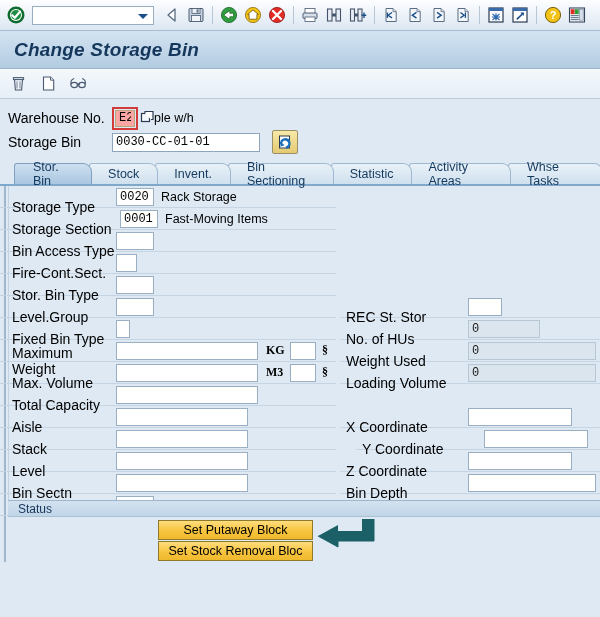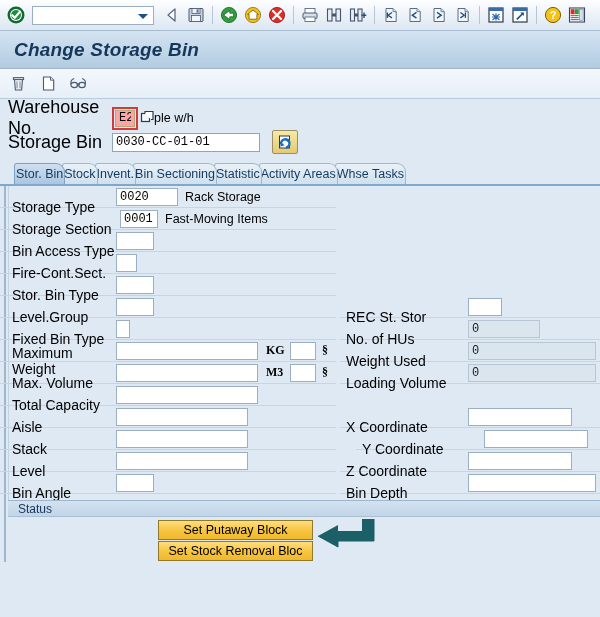--- a/index.html
+++ b/index.html
@@ -76,21 +76,21 @@
   }
   .apptb .tb-icon { width: 20px; height: 20px; }
 
   
   .hdr {
     padding: 8px 0 6px 8px;
     background: #dfe9f3;
     position: relative;
   }
   .hdrrow { display: flex; align-items: center; height: 22px; margin-bottom: 2px; position: relative; }
-  .hdrlabel { width: 104px; font-size: 18px; color: #000; }
+  .hdrlabel { width: 104px; font-size: 14px; color: #000; }
   .inp {
     border: 1px solid #8ea5bb; background: #fff;
     font-family: "Liberation Mono", monospace; font-size: 12px;
     height: 19px; padding: 0 3px; color: #000;
     outline: none;
   }
   .focusbox {
     border: 2px solid #d33a3a; padding: 1px;
     display: inline-flex; align-items: center;
     background: transparent;
@@ -115,21 +115,21 @@
   }
 
   
   .tabstrip {
     display: flex; align-items: flex-end;
     height: 23px; padding-left: 14px;
     position: relative;
   }
   .tab {
     height: 21px;
-    padding: 0 1px;
+    padding: 0 18px;
     font-size: 12.5px; color: #13395e;
     display: flex; align-items: center;
     background: linear-gradient(to bottom,#e9f1f8,#cfe0ee);
     border: 1px solid #9fb8cf; border-bottom: none;
     border-radius: 3px 9px 0 0;
     margin-right: -3px;
     position: relative;
     cursor: pointer;
   }
   .tab.active {
@@ -439,21 +439,21 @@
       <div class="tab" style="z-index: 4;">Whse Tasks</div>
     </div>
 
   <div class="tabbody">
     <div class="vsep"></div>
     <div class="vsep2"></div>
     <div class="formwrap" id="formwrap">
         <div class="lcol">
           <div class="frow">
             <span class="lbl" style="width: 116px;">Storage Type</span>
-            <input class="fin" value="0020" style="width: 62px;">
+            <input class="fin" value="0020" style="width: 38px;">
             <span style="font-size: 12.5px; margin-left: 7px;">Rack Storage</span>
           </div>
           <div class="frow">
             <span class="lbl" style="width: 120px;">Storage Section</span>
             <input class="fin" value="0001" style="width: 38px;">
             <span style="font-size: 12.5px; margin-left: 7px;">Fast-Moving Items</span>
           </div>
           <div class="frow">
             <span class="lbl" style="width: 116px;">Bin Access Type</span>
             <input class="fin" value="" style="width: 38px;">
@@ -495,20 +495,24 @@
           <div class="frow">
             <span class="lbl" style="width: 116px;">Aisle</span>
             <input class="fin" value="" style="width: 132px;">
           </div>
           <div class="frow">
             <span class="lbl" style="width: 116px;">Stack</span>
             <input class="fin" value="" style="width: 132px;">
           </div>
           <div class="frow">
             <span class="lbl" style="width: 116px;">Level</span>
+            <input class="fin" value="" style="width: 132px;">
+          </div>
+          <div class="frow">
+            <span class="lbl" style="width: 116px;">Bin Sectn</span>
             <input class="fin" value="" style="width: 132px;">
           </div>
           <div class="frow">
             <span class="lbl" style="width: 116px;">Bin Angle</span>
             <input class="fin" value="" style="width: 38px;">
           </div>
         </div>
         <div class="rcol" style="height: 330px; position: absolute;">
           <div class="frow" style="position: absolute; left: 0px; right: 0px; top: 110px;">
             <span class="lbl r" style="width: 128px;">REC St. Stor</span>

